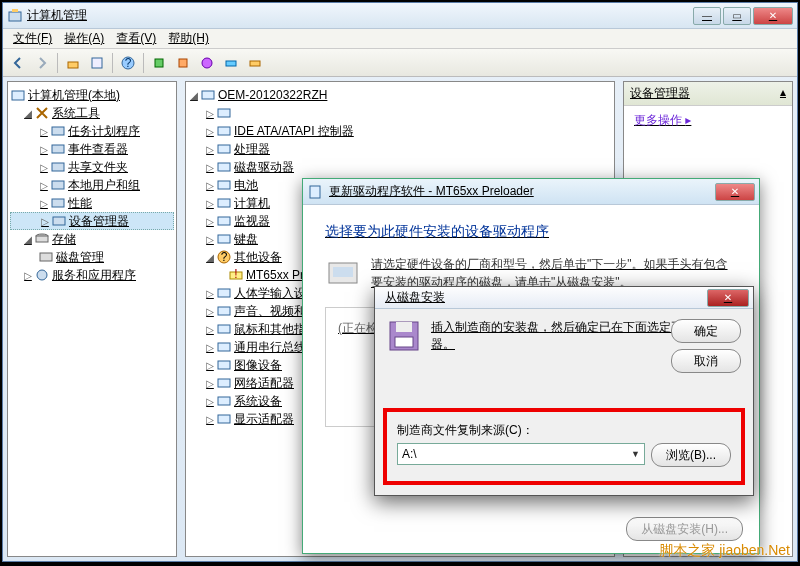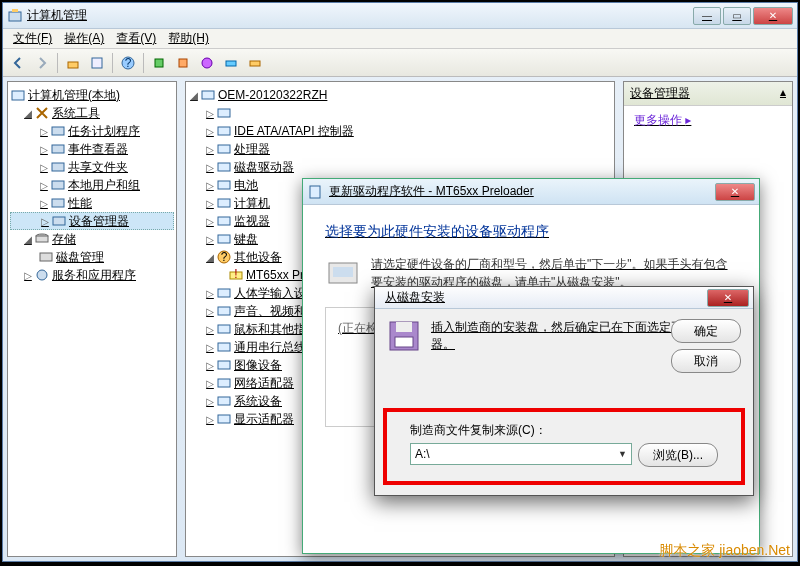--- a/index.html
+++ b/index.html
@@ -43,21 +43,21 @@
 .btn[disabled]{color:#999;}
 
 .diskdlg{left:374px;top:286px;width:380px;height:210px;background:#f0f0f0;border:1px solid #555;box-shadow:0 6px 20px rgba(0,0,0,.6);}
 .diskdlg .titlebar{background:linear-gradient(#fdfdfe,#e6ecf5);height:22px;}
 .diskdlg .titlebar .winbtn.close{background:linear-gradient(#d66,#a22);width:42px;height:18px;}
 .diskdlg .body{padding:10px 12px;position:relative;height:calc(100% - 24px);}
 .diskdlg .msg{display:flex;gap:10px;}
 .diskdlg .msg p{flex:1;font-size:12px;line-height:1.4;}
 .diskdlg .btns{position:absolute;right:12px;top:10px;display:flex;flex-direction:column;gap:6px;}
 .diskdlg .btns .btn{min-width:70px;}
-.redbox{position:absolute;left:8px;right:8px;bottom:8px;border:4px solid #e00;padding:10px 23px 14px;}
+.redbox{position:absolute;left:8px;right:8px;bottom:8px;border:4px solid #e00;padding:10px 10px 14px;}
 .redbox label{display:block;margin-bottom:4px;}
 .combo{display:flex;gap:6px;}
 .combo .inp{flex:1;height:22px;border:1px solid #7a9;background:#fff;padding:0 4px;display:flex;align-items:center;justify-content:space-between;}
 .combo .inp span:last-child{font-size:9px;color:#333;}
 .watermark{position:absolute;right:10px;bottom:6px;color:#d98a00;font-size:14px;text-shadow:0 0 2px #fff;}
 svg{display:block;}
 </style>
 </head>
 <body>
 
@@ -456,20 +456,23 @@
       <span>
           <svg width="36" height="36">
             <rect x="4" y="8" width="28" height="20" fill="#e8e8e8" stroke="#888"></rect>
             <rect x="8" y="12" width="20" height="10" fill="#cde"></rect>
           </svg>
         </span>
       <p>请选定硬件设备的厂商和型号，然后单击"下一步"。如果手头有包含要安装的驱动程序的磁盘，请单击"从磁盘安装"。</p>
     </div>
     <div class="statusbox"><span>(正在检</span></div>
   </div>
+  <div class="wizfoot">
+    <button class="btn" disabled="">从磁盘安装(H)...</button>
+  </div>
 </div>
 
 <div class="window diskdlg">
   <div class="titlebar">
     <span class="ttl" style="padding-left:6px">从磁盘安装</span>
     <div class="winbtns">
         <div class="winbtn close">✕</div>
       </div>
   </div>
   <div class="body">

